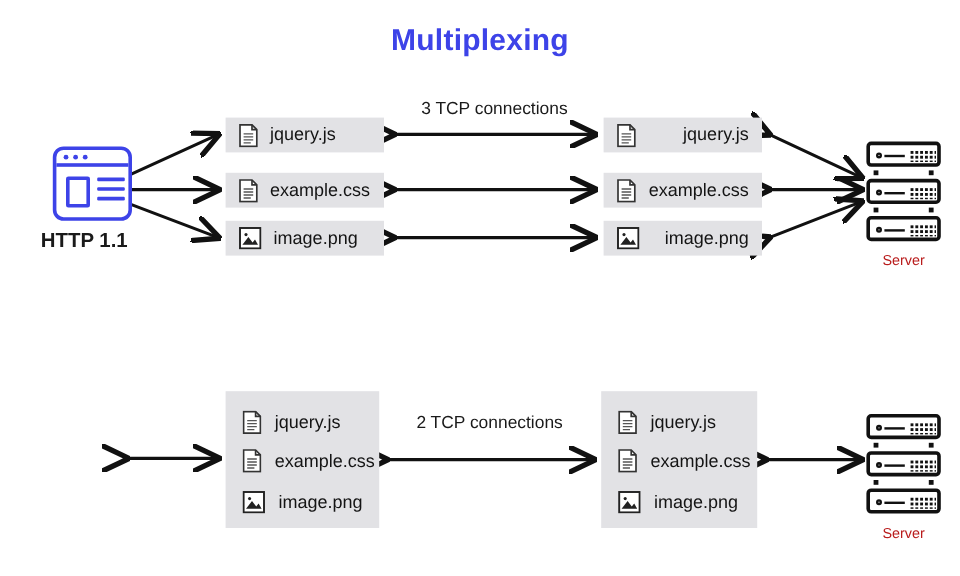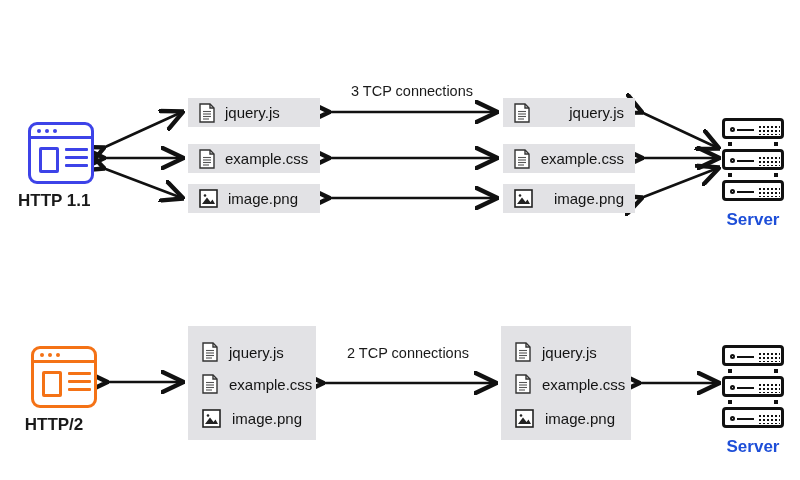--- a/index.html
+++ b/index.html
@@ -85,21 +85,21 @@
   .rack-gap{
     position:relative;height:4px;width:62px;margin-bottom:3px;
   }
   .rack-gap s{
     position:absolute;top:0;width:4px;height:4px;background:#111;display:block;
   }
   .rack-gap s:nth-child(1){left:6px;}
   .rack-gap s:nth-child(2){left:52px;}
   .sv-caption{
     margin-top:9px;text-align:center;width:62px;
-    font-size:17px;font-weight:bold;color:#1d4ed8;white-space:nowrap;
+    font-size:12px;font-weight:normal;color:#b91c1c;white-space:nowrap;
   }
 
   
   .chip{
     position:absolute;
     background:#e2e2e5;
     display:flex;align-items:center;
     box-sizing:border-box;
     height:29px;
     padding:0 11px;
@@ -127,20 +127,21 @@
 
   .tcp-label{
     position:absolute;font-size:14.5px;color:#1a1a1a;white-space:nowrap;text-align:center;
   }
 </style>
 </head>
 <body>
 
 <div class="stage">
 
+  <div class="title">Multiplexing</div>
 
   <svg class="arrows" viewBox="0 0 800 480">
     <defs>
       <marker id="ah" markerWidth="9" markerHeight="9" refX="8" refY="4.5" orient="auto">
         <path d="M0,0.4 L8.6,4.5 L0,8.6" fill="none" stroke="#111" stroke-width="1.7" stroke-linecap="round" stroke-linejoin="round"></path>
       </marker>
     </defs>
     <g stroke="#111" stroke-width="2.6" fill="none" marker-start="url(#ah)" marker-end="url(#ah)" stroke-linecap="round">
 
       <line x1="103" y1="148" x2="182" y2="112"></line>
@@ -156,21 +157,21 @@
       <line x1="641" y1="198" x2="718" y2="168"></line>
 
       <line x1="106" y1="382" x2="182" y2="382"></line>
 
       <line x1="322" y1="383" x2="495" y2="383"></line>
 
       <line x1="638" y1="383" x2="718" y2="383"></line>
     </g>
   </svg>
 
-  <div class="endpoint" style="left:28px;top:122px;">
+  <div class="endpoint" style="left:44px;top:122px;">
     <div class="browser">
       <div class="bar">
           <i></i>
           <i></i>
           <i></i>
         </div>
       <div class="thumb"></div>
       <div class="lines">
           <b></b>
           <b></b>
@@ -278,36 +279,20 @@
         </div>
       <div class="rack">
         <span class="led"></span>
           <span class="bar2"></span>
           <span class="grid"></span>
       </div>
     </div>
     <div class="sv-caption">Server</div>
   </div>
 
-  <div class="endpoint" style="left:31px;top:346px;">
-    <div class="browser orange">
-      <div class="bar">
-          <i></i>
-          <i></i>
-          <i></i>
-        </div>
-      <div class="thumb"></div>
-      <div class="lines">
-          <b></b>
-          <b></b>
-          <b></b>
-        </div>
-    </div>
-    <div class="ep-caption">HTTP/2</div>
-  </div>
 
   <div class="panel" style="left:188px;top:326px;width:128px;height:114px;">
     <div class="row" style="left:14px;top:14px;">
       <svg class="ficon" viewBox="0 0 16 20">
         <path d="M1,1 H11 L15,5 V19 H1 Z" fill="#fff" stroke="#333" stroke-width="1.4"></path>
         <path d="M11,1 V5 H15" fill="none" stroke="#333" stroke-width="1.4"></path>
         <g stroke="#555" stroke-width="1.1">
           <line x1="4" y1="8.5" x2="12" y2="8.5"></line>
             <line x1="4" y1="11" x2="12" y2="11"></line>
           <line x1="4" y1="13.5" x2="12" y2="13.5"></line>

